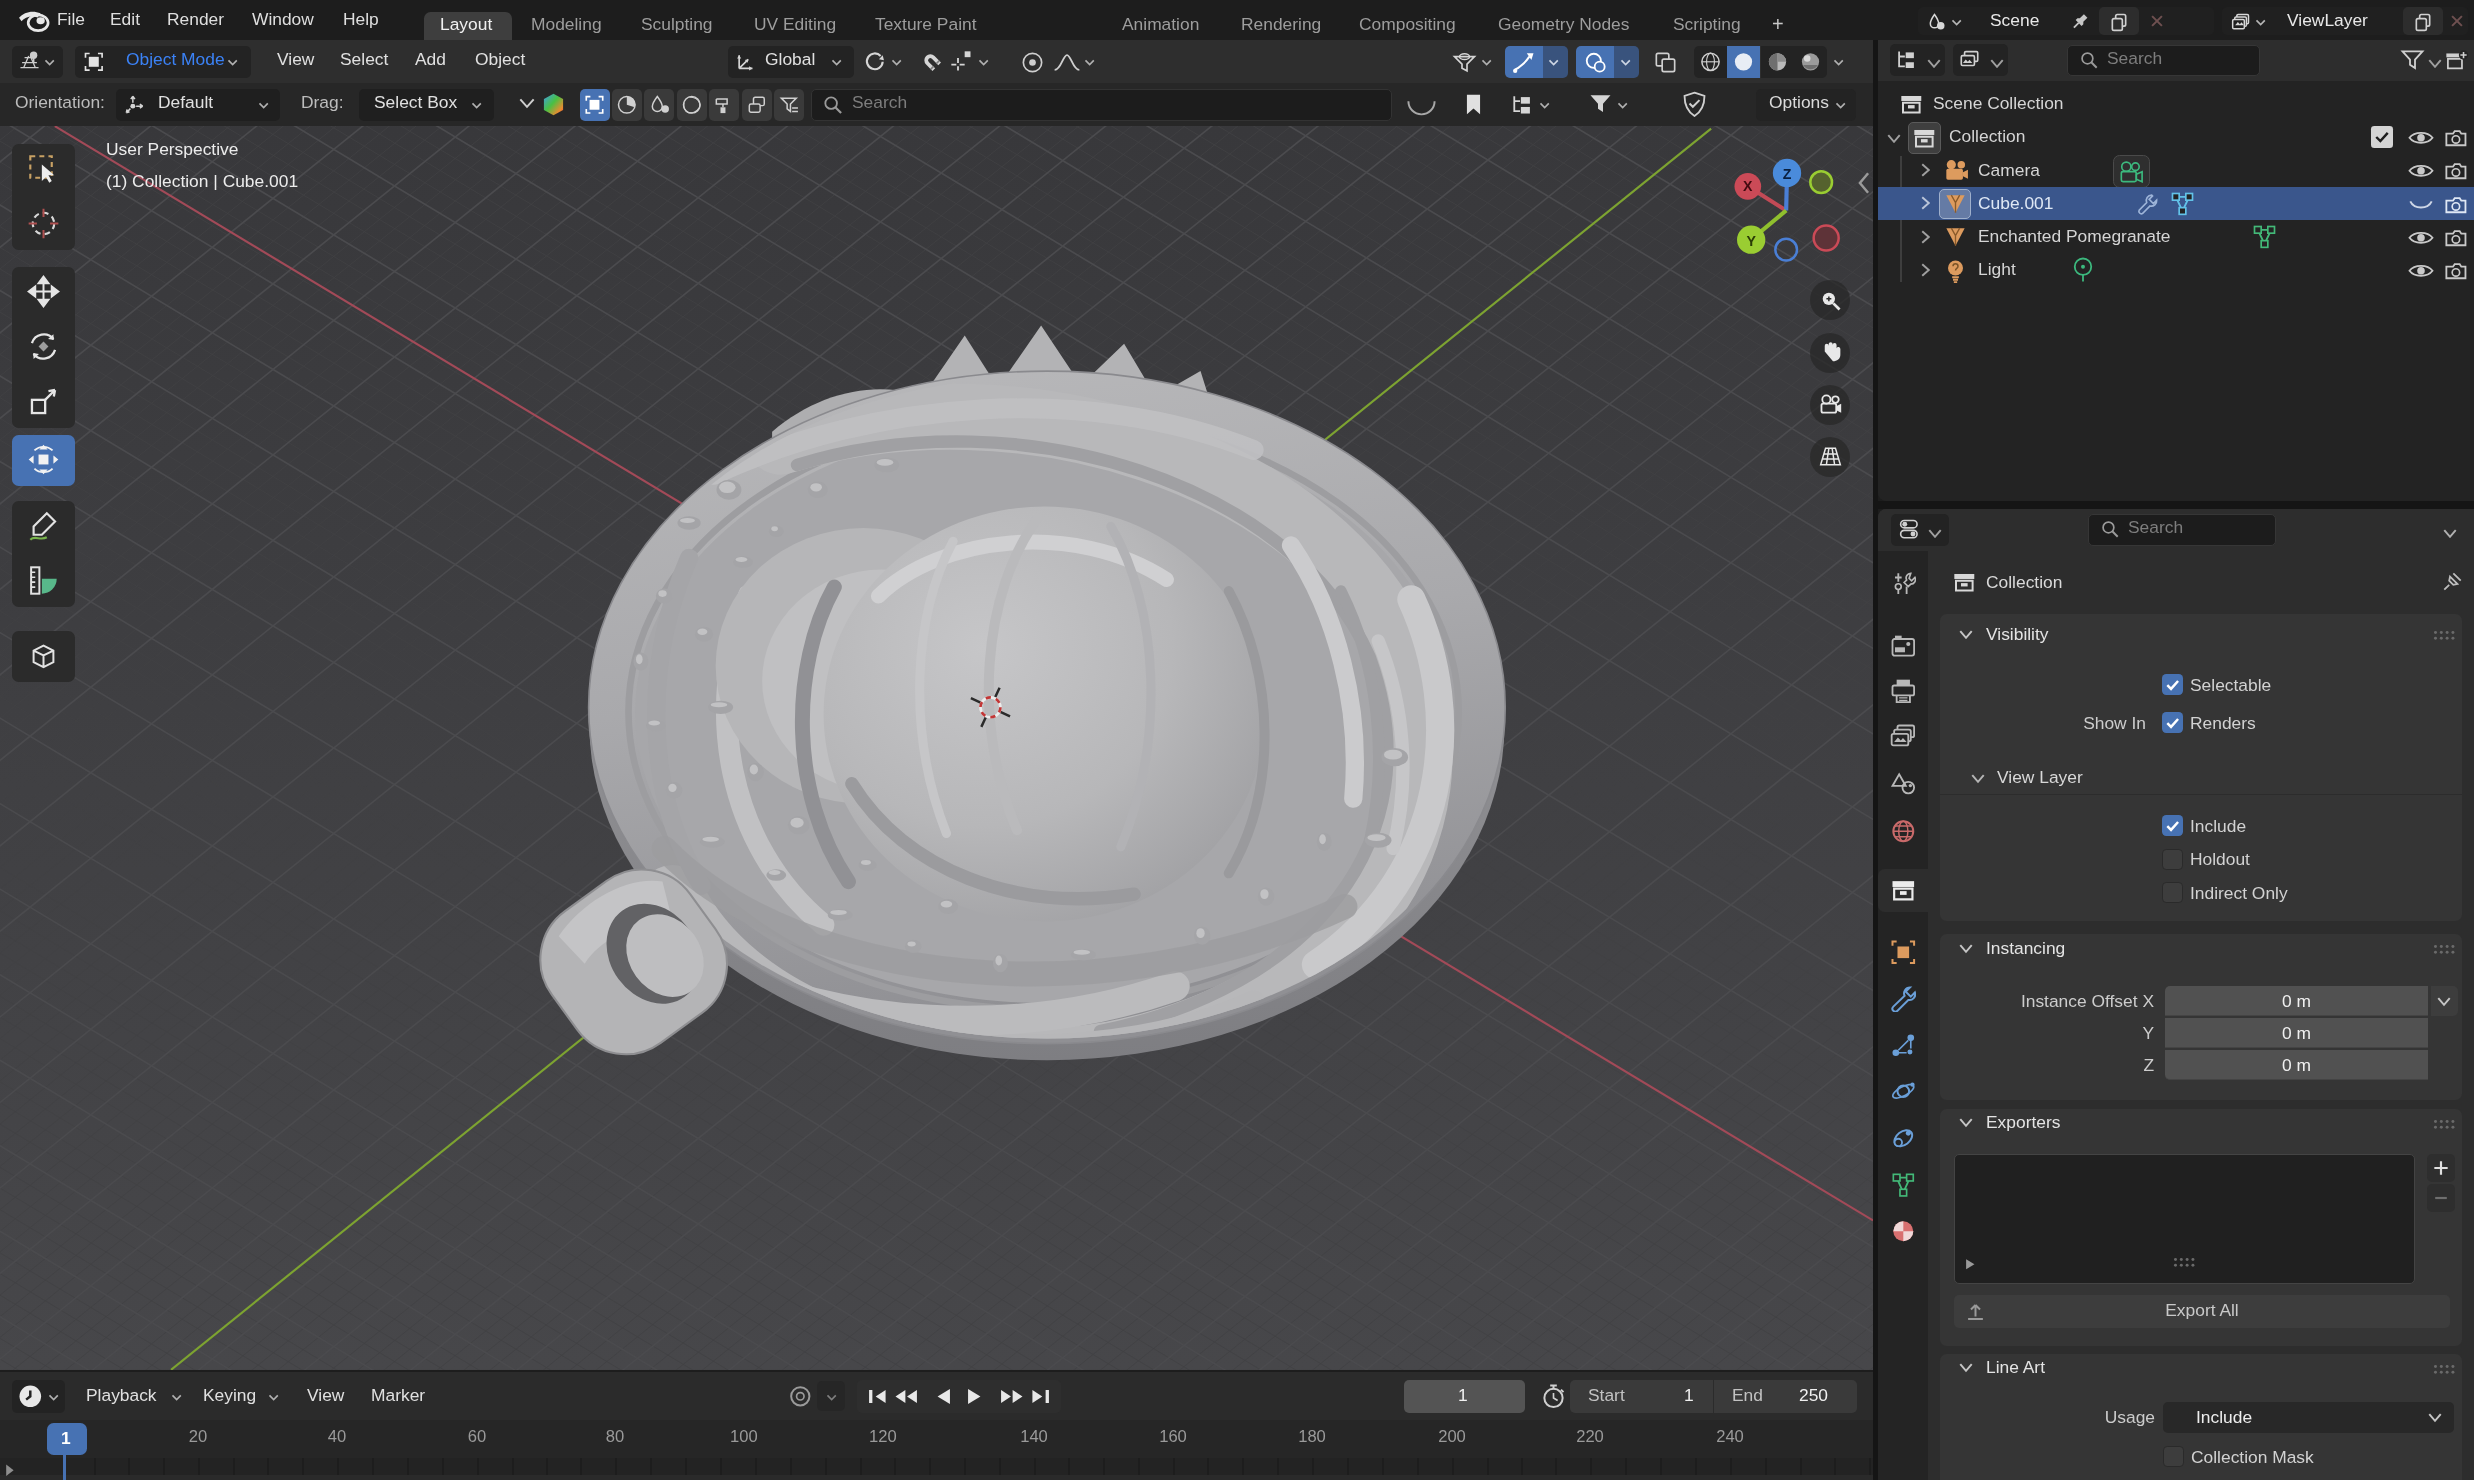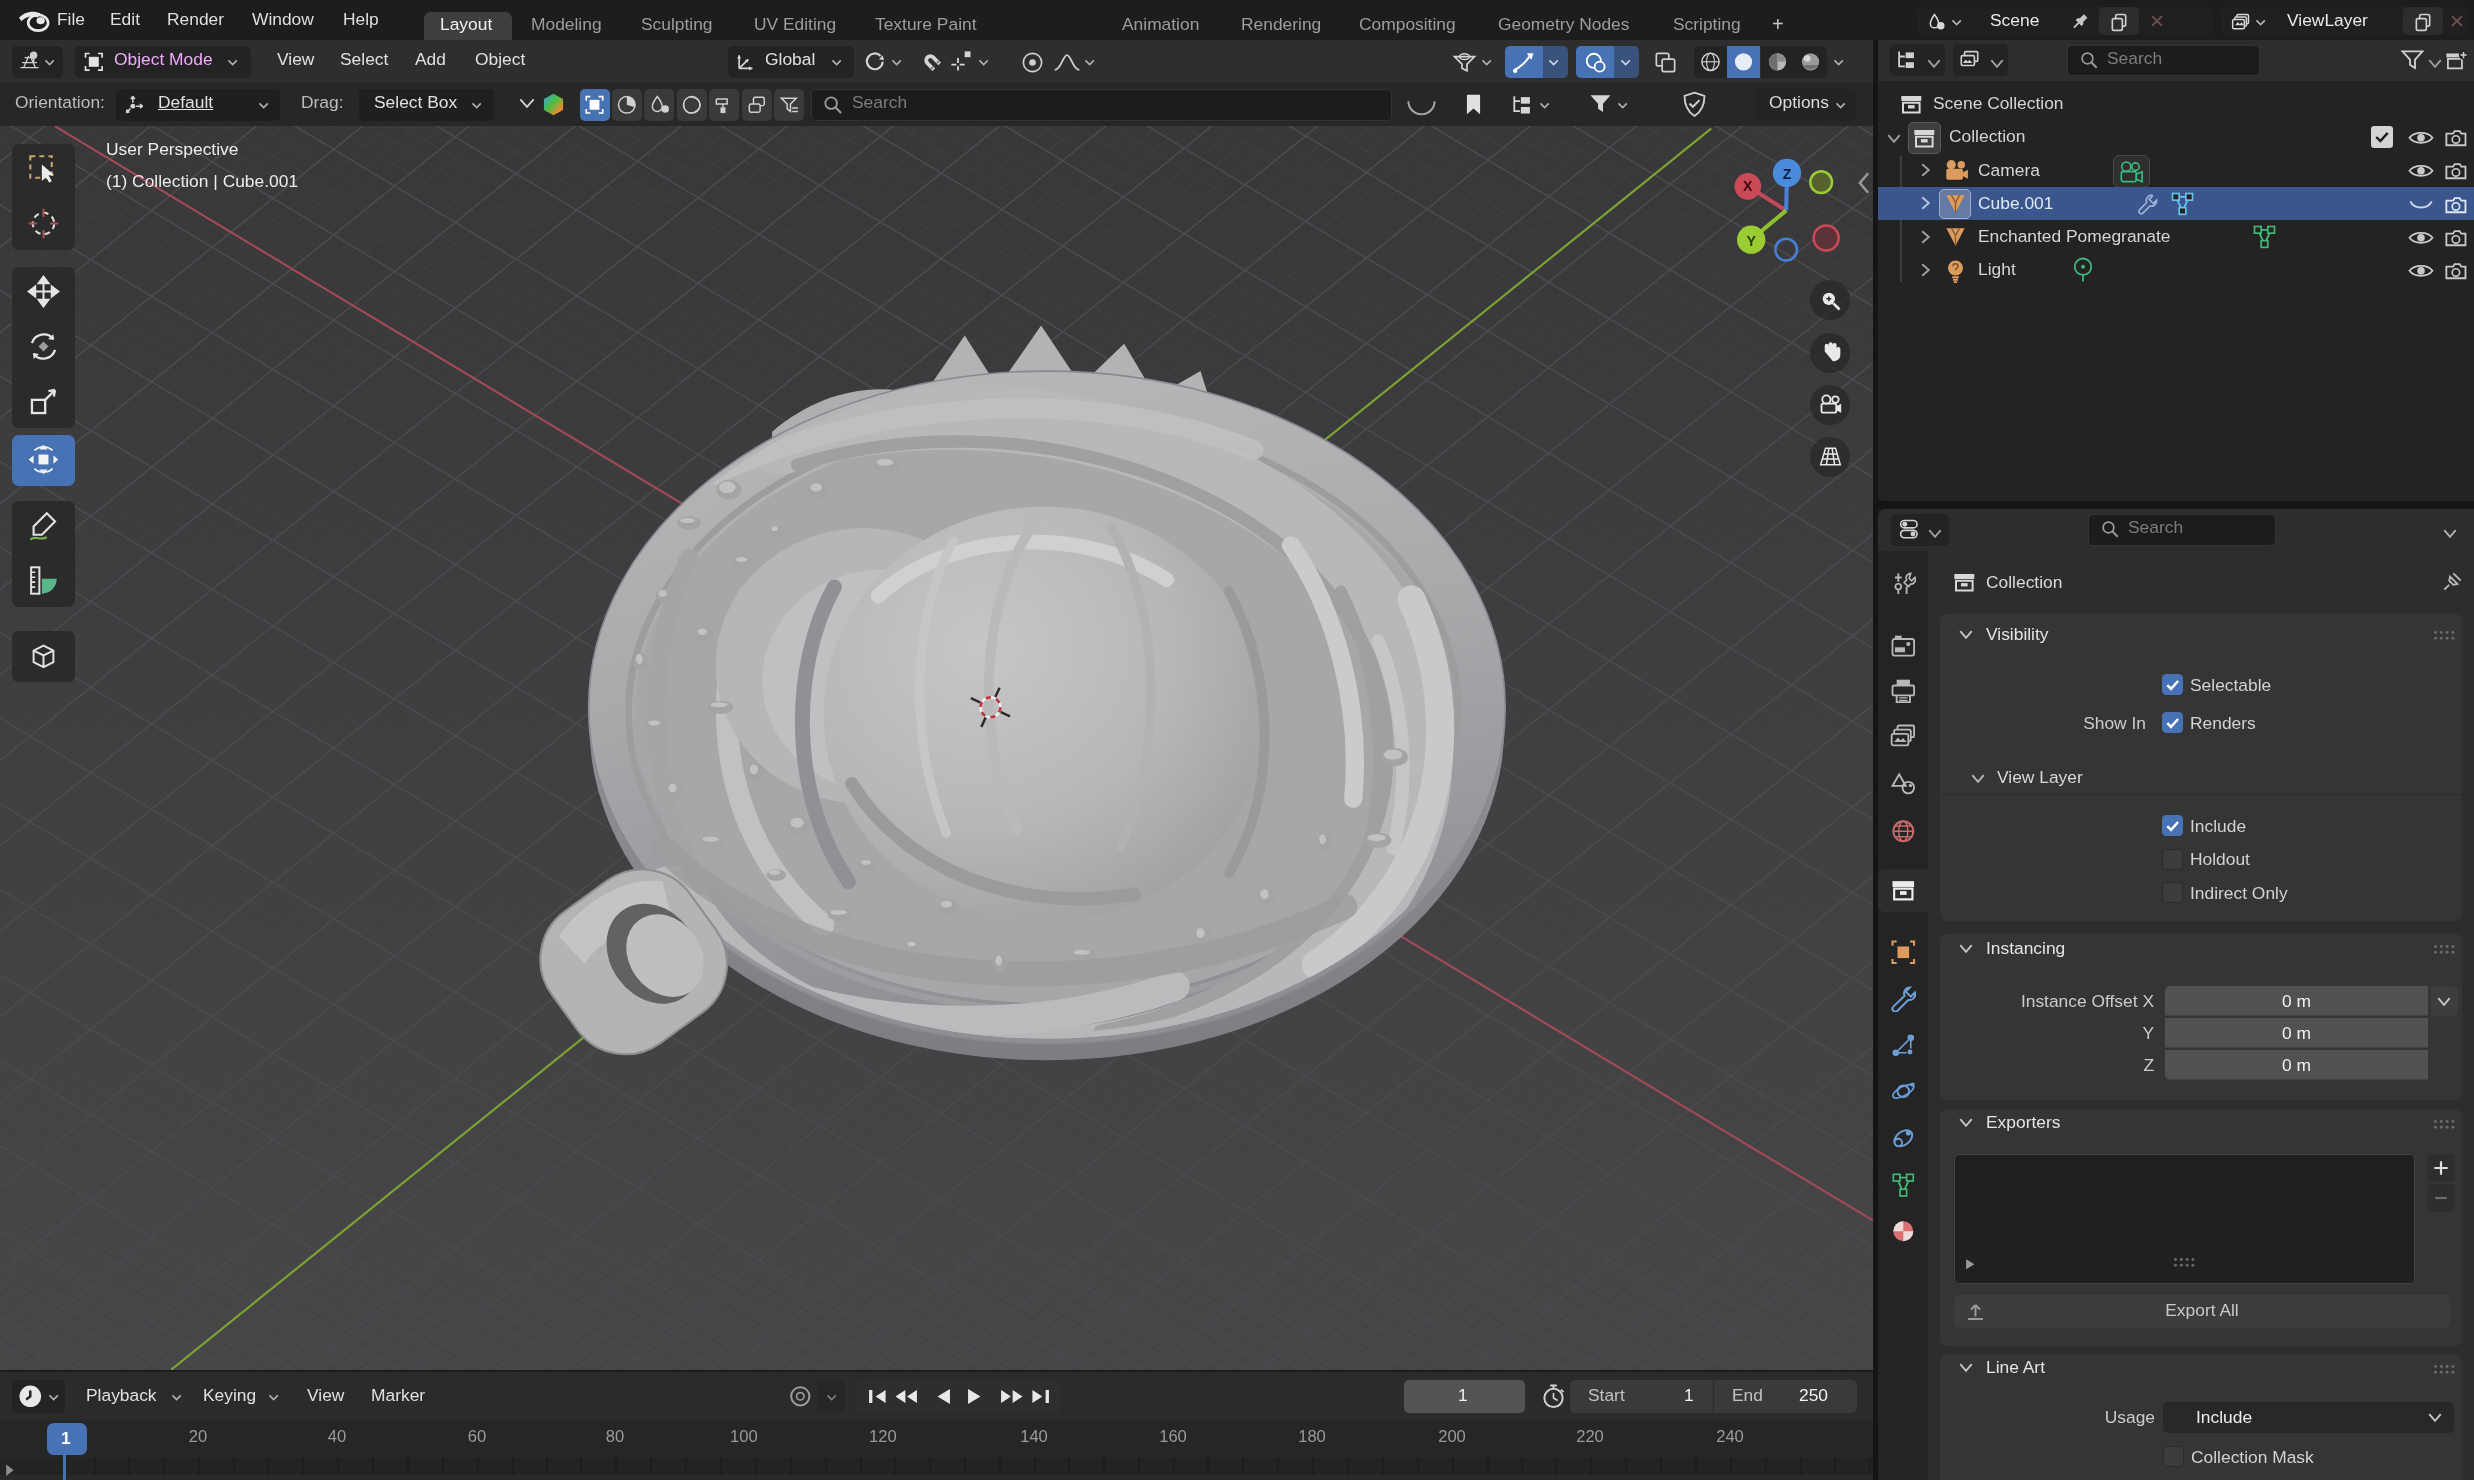--- a/index.html
+++ b/index.html
@@ -94,21 +94,21 @@
   </svg>
   <svg class="abs" style="left:43px;top:16.6px;" width="13.3" height="10" viewBox="0 0 16 12">
       <path d="M3 4 L8 9 L13 4" stroke="#b0b0b0" stroke-width="2" fill="none"></path>
     </svg>
 
   <div class="abs" style="left:75px;top:5.8px;width:176px;height:32px;background:#232323;border-radius:5px;"></div>
   <svg class="abs" style="left:83px;top:10.8px;" width="21.6" height="21.6" viewBox="0 0 26 26">
     <rect x="7" y="7" width="12" height="12" fill="#e2e2e2"></rect>
     <path d="M3 8 L3 3 L8 3 M18 3 L23 3 L23 8 M23 18 L23 23 L18 23 M8 23 L3 23 L3 18" stroke="#e2e2e2" stroke-width="2" fill="none"></path>
   </svg>
-  <div class="abs txt" style="left:114px;top:9px;color:#f0abfc;">Object Mode</div>
+  <div class="abs txt" style="left:126px;top:9px;color:#3b82f6;">Object Mode</div>
   <svg class="abs" style="left:226px;top:16.6px;" width="13.3" height="10" viewBox="0 0 16 12">
       <path d="M3 4 L8 9 L13 4" stroke="#b0b0b0" stroke-width="2" fill="none"></path>
     </svg>
   <div class="abs txt" style="left:277px;top:9px;color:#e0e0e0;">View</div>
   <div class="abs txt" style="left:340px;top:9px;color:#e0e0e0;">Select</div>
   <div class="abs txt" style="left:415px;top:9px;color:#e0e0e0;">Add</div>
   <div class="abs txt" style="left:475px;top:9px;color:#e0e0e0;">Object</div>
 
   <div class="abs" style="left:728px;top:5.8px;width:126px;height:32px;background:#232323;border-radius:5px;"></div>
   <svg class="abs" style="left:735px;top:10.8px;" width="21.6" height="21.6" viewBox="0 0 26 26">
@@ -211,21 +211,21 @@
     </svg>
 </div>
 
 <div class="abs" id="toolset" style="left:0;top:83px;width:1873px;height:43px;background:#272727;">
   <div class="abs txt" style="left:15px;top:9px;color:#bcbcbc;">Orientation:</div>
   <div class="abs" style="left:116px;top:5.8px;width:164px;height:32px;background:#1f1f1f;border-radius:5px;"></div>
   <svg class="abs" style="left:123px;top:10px;" width="23" height="23" viewBox="0 0 28 28">
     <circle cx="12" cy="16" r="3" fill="#d5d5d5"></circle>
     <path d="M12 12 L12 4 M12 4 l-2.5 3.5 M12 4 l2.5 3.5 M16 16 L24 16 M24 16 l-3.5 -2.5 M24 16 l-3.5 2.5 M9 19 L4 24 M4 24 l1 -4 M4 24 l4 -1" stroke="#d5d5d5" stroke-width="1.8" fill="none"></path>
   </svg>
-  <div class="abs txt" style="left:158px;top:9px;color:#e0e0e0;text-decoration:underline;">Default</div>
+  <div class="abs txt" style="left:158px;top:9px;color:#e0e0e0;">Default</div>
   <svg class="abs" style="left:257px;top:16.6px;" width="13.3" height="10" viewBox="0 0 16 12">
       <path d="M3 4 L8 9 L13 4" stroke="#b0b0b0" stroke-width="2" fill="none"></path>
     </svg>
   <div class="abs txt" style="left:301px;top:9px;color:#bcbcbc;">Drag:</div>
   <div class="abs" style="left:359px;top:5.8px;width:135px;height:32px;background:#1f1f1f;border-radius:5px;"></div>
   <div class="abs txt" style="left:374px;top:9px;color:#e0e0e0;">Select Box</div>
   <svg class="abs" style="left:470px;top:16.6px;" width="13.3" height="10" viewBox="0 0 16 12">
       <path d="M3 4 L8 9 L13 4" stroke="#b0b0b0" stroke-width="2" fill="none"></path>
     </svg>
   <svg class="abs" style="left:517px;top:13.3px;" width="20" height="15" viewBox="0 0 24 18">

